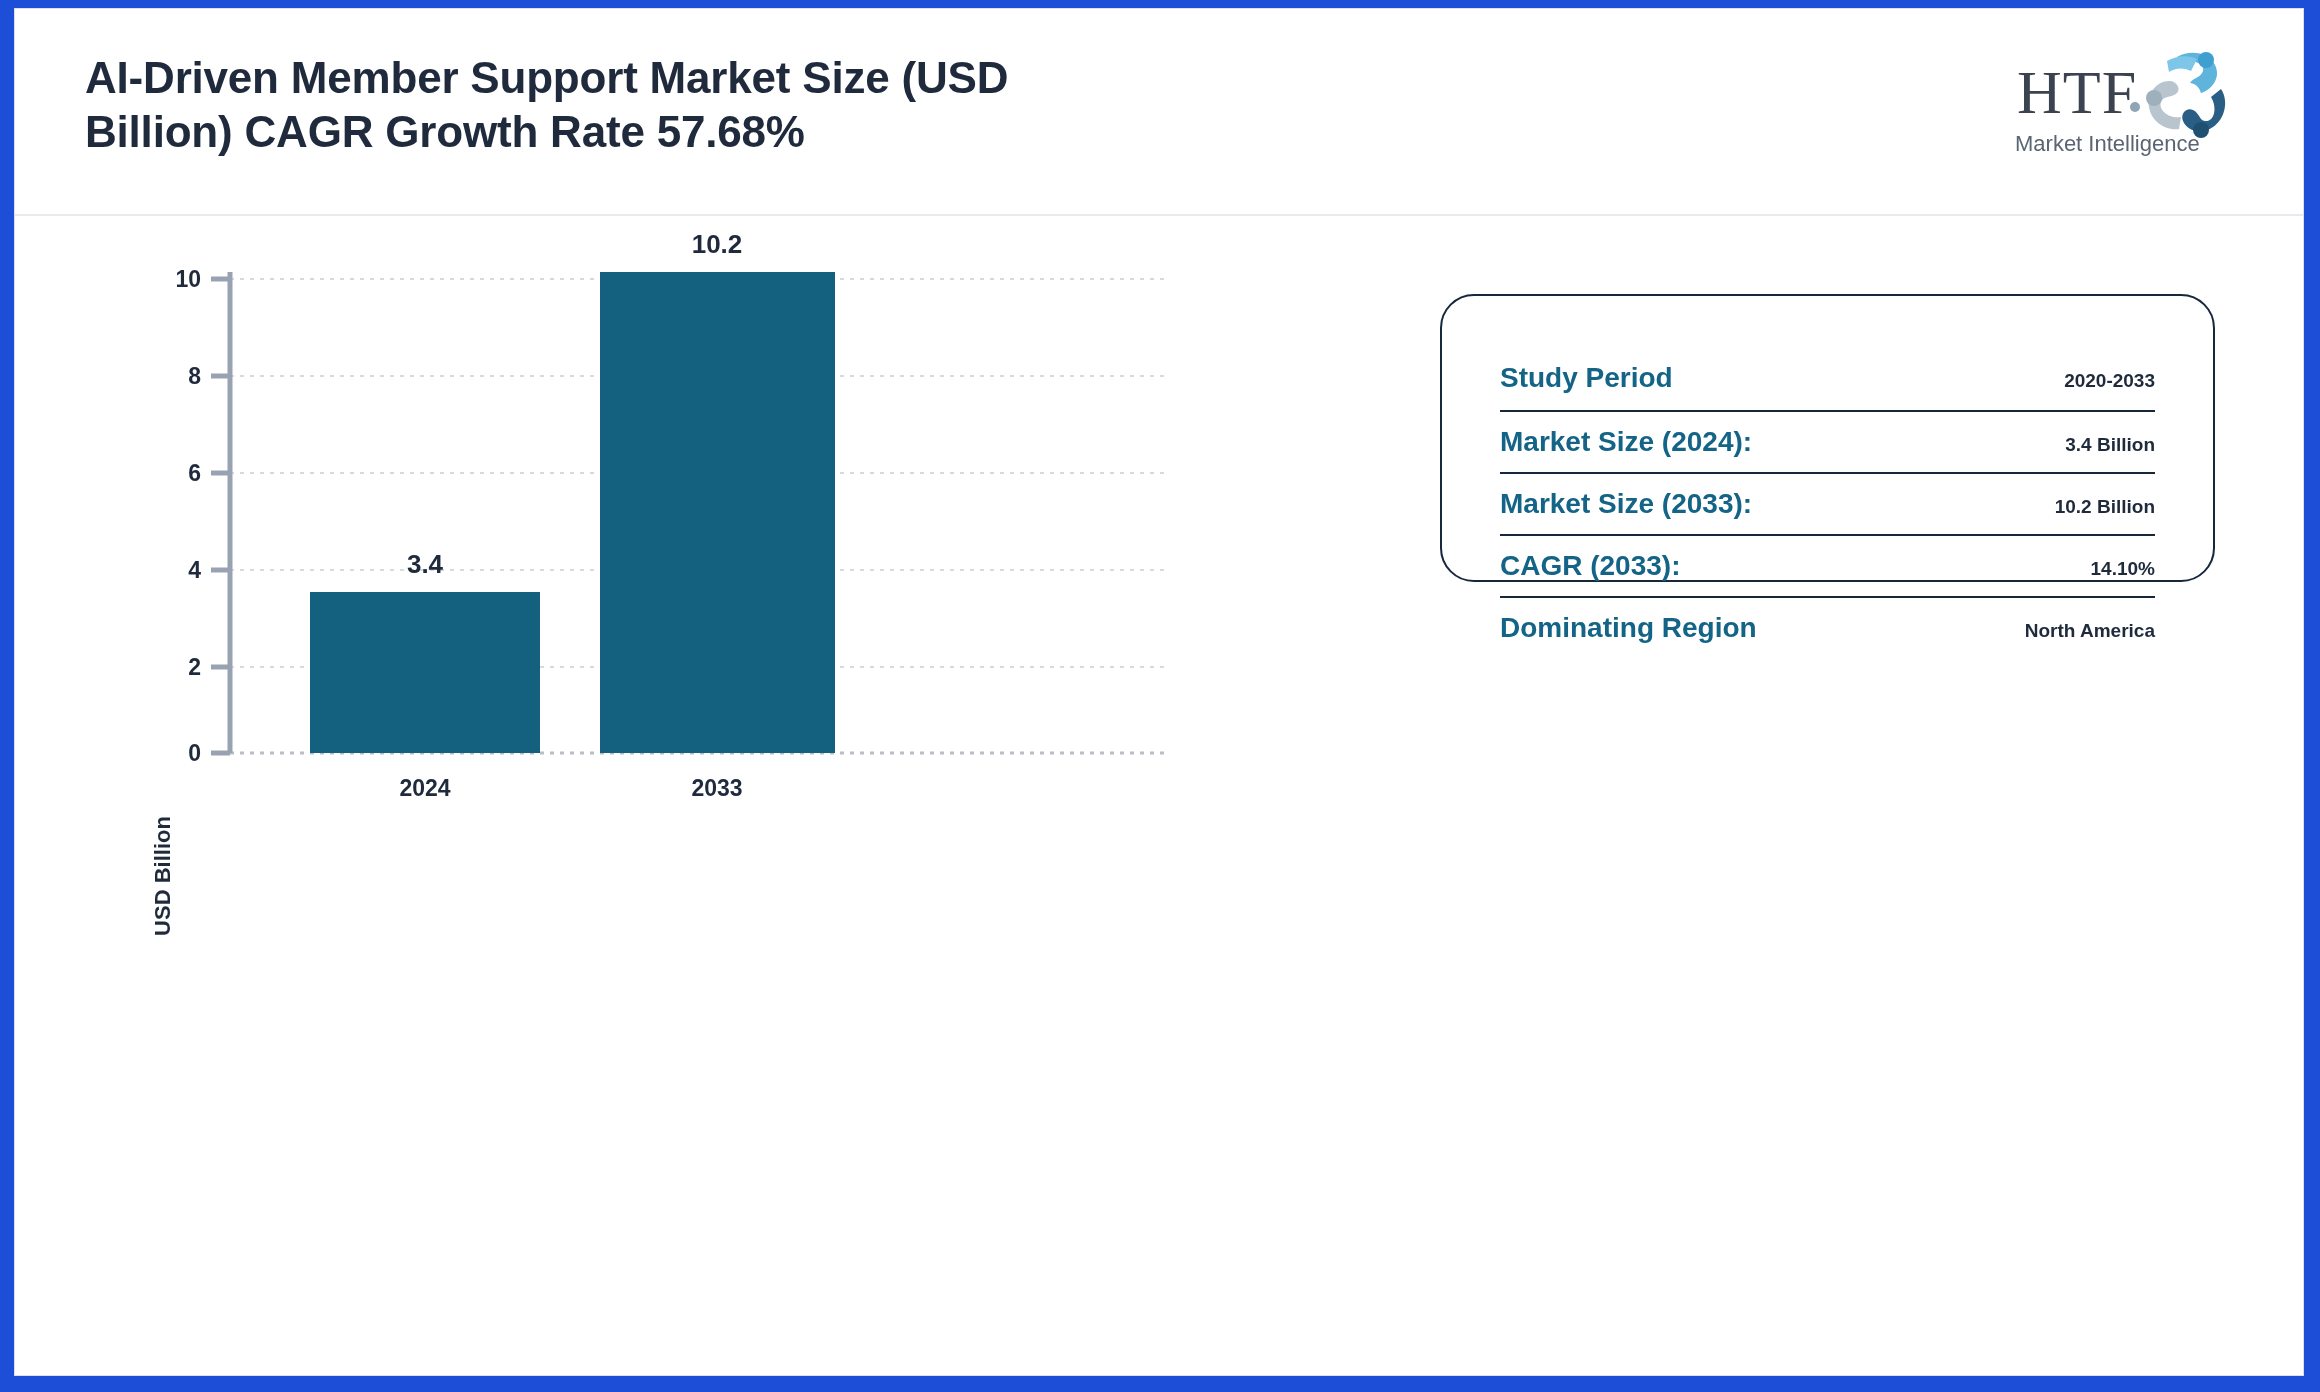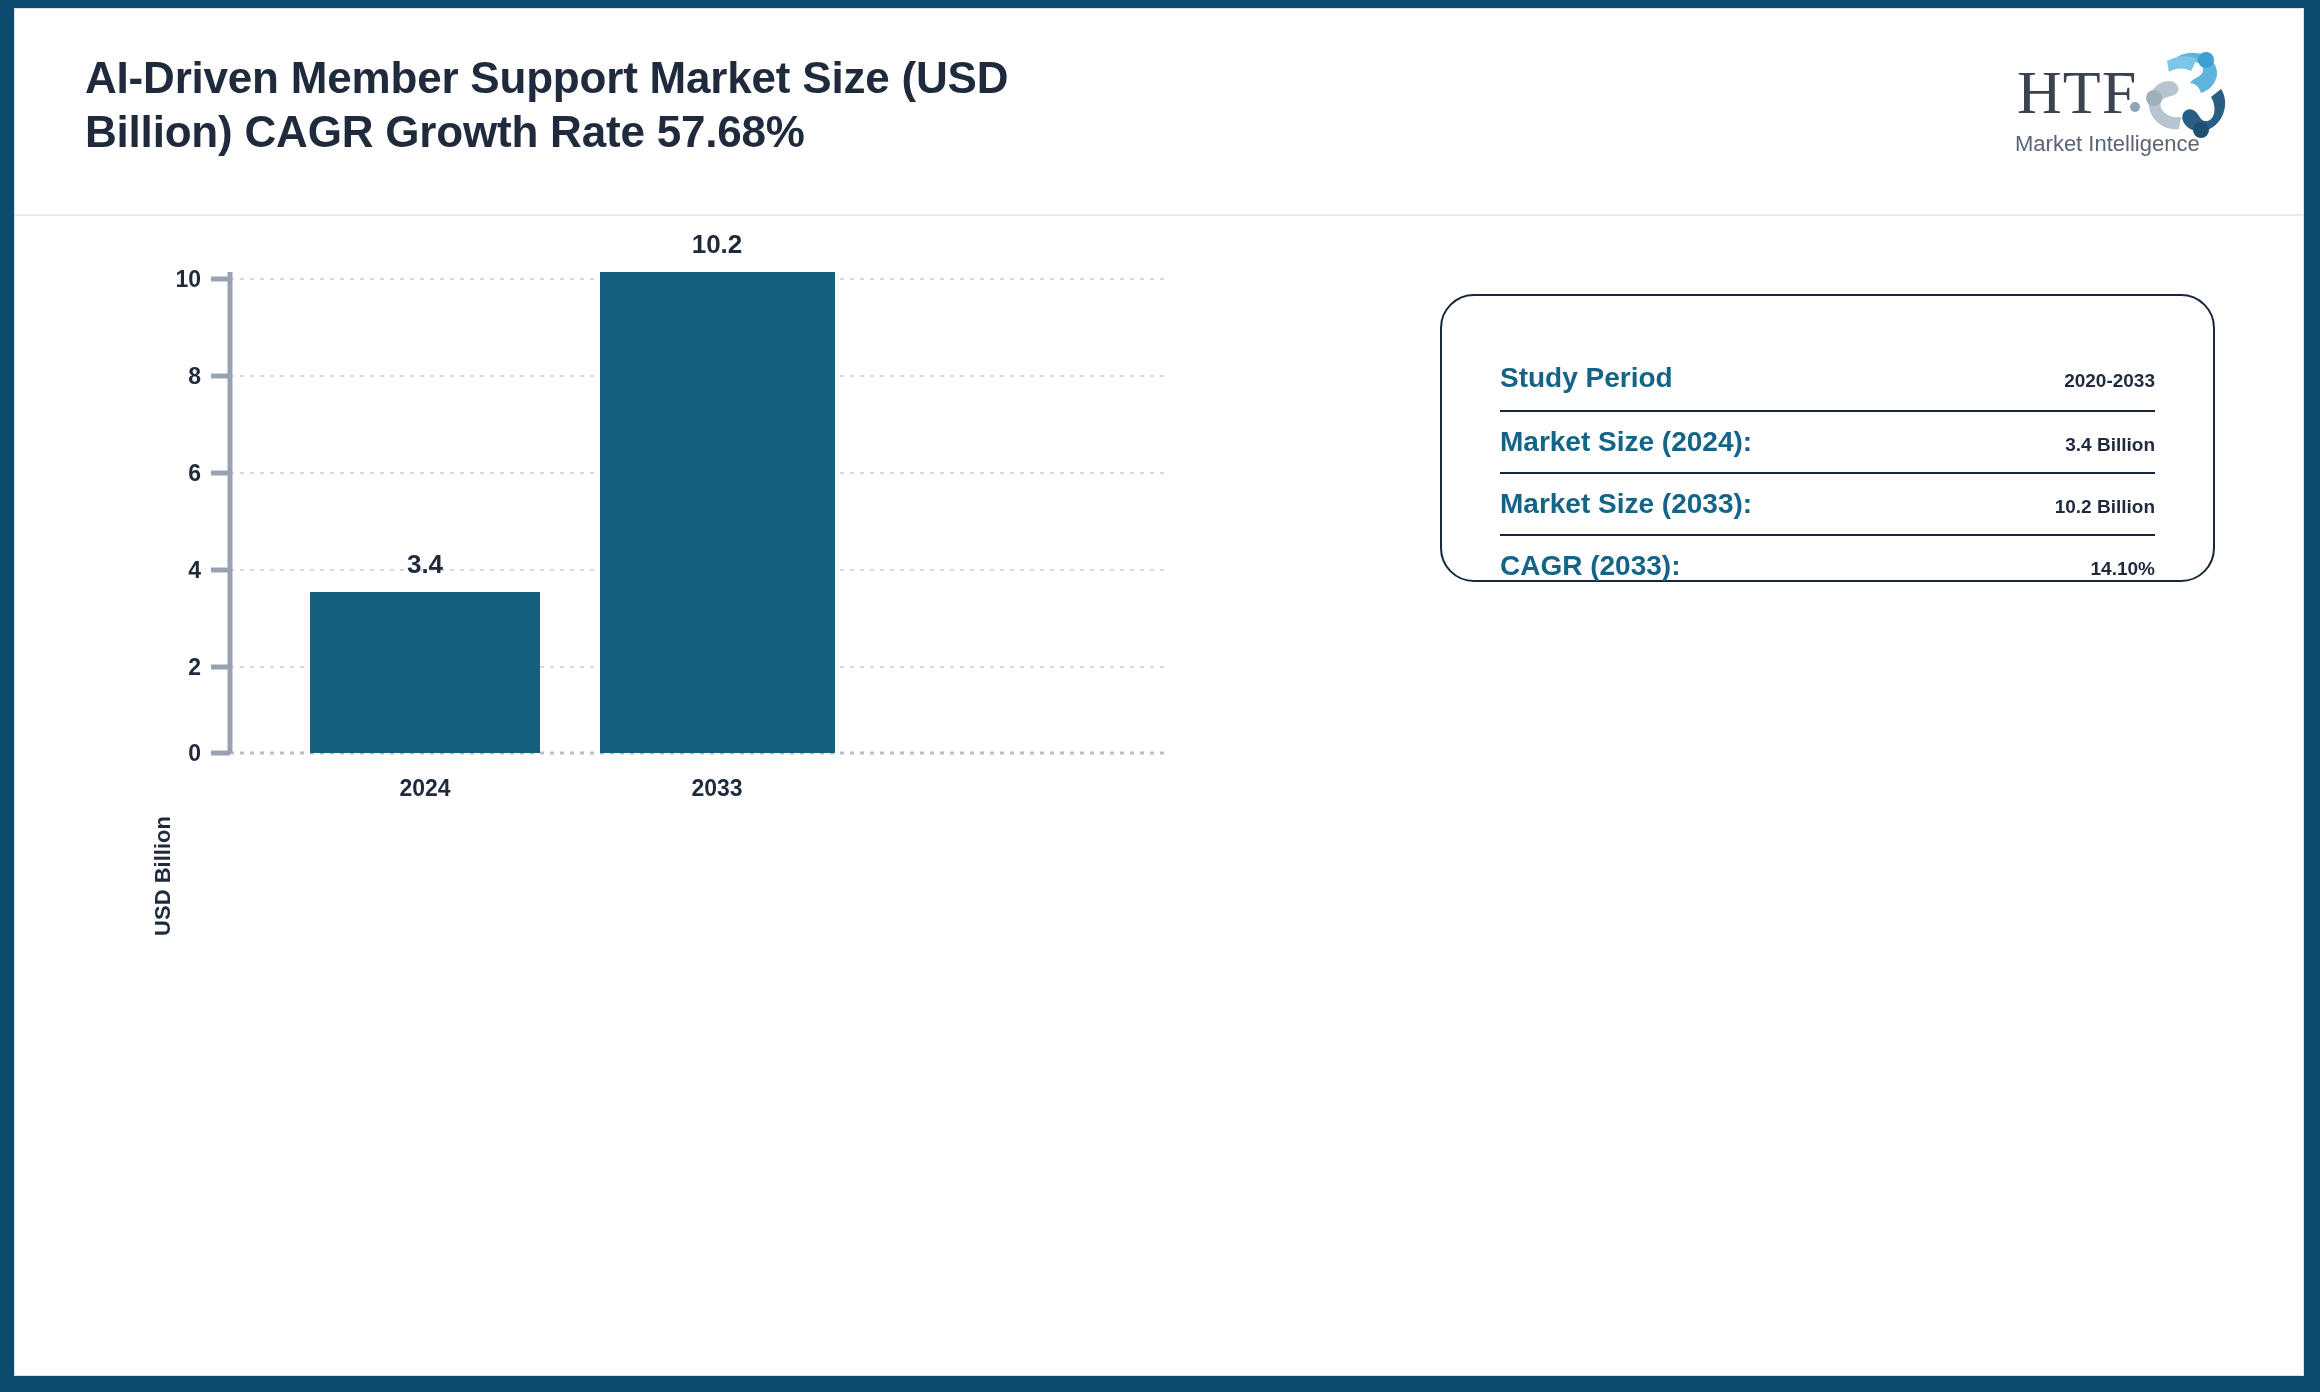--- a/index.html
+++ b/index.html
@@ -5,21 +5,21 @@
   html, body {
     margin: 0;
     padding: 0;
     background: #e5e7eb;
     font-family: "Liberation Sans", sans-serif;
   }
   #page {
     position: relative;
     width: 2320px;
     height: 1392px;
-    background: #0c4a6e;
+    background: #1d4ed8;
     overflow: hidden;
   }
   .card {
     position: absolute;
     left: 14px;
     top: 8px;
     width: 2290px;
     height: 1368px;
     background: #ffffff;
     border: 1px solid #dcdfe4;
@@ -209,17 +209,21 @@
         <span class="info-label">Market Size (2033):</span>
         <span class="info-value">10.2 Billion</span>
       </div>
 
       <div class="info-row">
         <span class="info-label">CAGR (2033):</span>
         <span class="info-value">14.10%</span>
       </div>
 
 
+      <div class="info-row">
+        <span class="info-label">Dominating Region</span>
+        <span class="info-value">North America</span>
+      </div>
 
     </div>
 
   </div>
 </div>
 
 </body></html>

